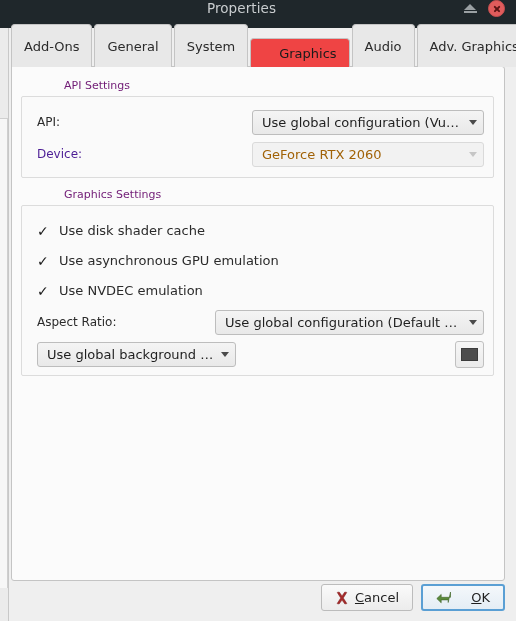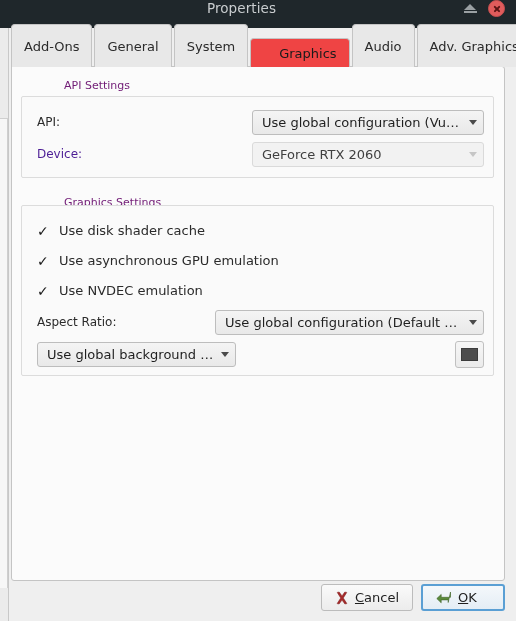--- a/index.html
+++ b/index.html
@@ -156,21 +156,21 @@
   }
   .group-frame {
     position: absolute;
     background: #fafafa;
     border: 1px solid #dcdcdc;
     border-radius: 2px;
   }
 
   #grp-api-title  { left: 16px; top: 79px; }
   #grp-api-frame  { left: 21px; top: 96px; width: 473px; height: 82px; }
-  #grp-gfx-title  { left: 16px; top: 196px; }
+  #grp-gfx-title  { left: 16px; top: 188px; }
   #grp-gfx-frame  { left: 21px; top: 205px; width: 473px; height: 171px; }
 
   
   .field-label {
     position: absolute;
     font-size: 12px;
     color: #2b2b2b;
     white-space: nowrap;
   }
   .field-label.disabled { color: #4c1d95; }
@@ -196,21 +196,21 @@
     margin-left: 7px;
     width: 0; height: 0;
     border-left: 4.5px solid transparent;
     border-right: 4.5px solid transparent;
     border-top: 5px solid #4a4a4a;
     flex: none;
   }
   .combo.disabled {
     background: #f2f2f2;
     border-color: #dadada;
-    color: #404040;
+    color: #a16207;
   }
   .combo.disabled .arrow { border-top-color: #c6c6c6; }
 
   #cmb-api     { left: 252px; top: 110px; width: 232px; }
   #lbl-api     { left: 37px;  top: 115px; }
   #cmb-device  { left: 252px; top: 142px; width: 232px; }
   #lbl-device  { left: 37px;  top: 147px; }
 
   
   .checkrow {
@@ -268,21 +268,21 @@
     display: flex;
     align-items: center;
     gap: 8px;
   }
   .btn {
     height: 27px;
     min-width: 84px;
     padding: 0 13px;
     display: flex;
     align-items: center;
-    justify-content: flex-start;
+    justify-content: space-between;
     gap: 6px;
     font-size: 13px;
     color: #1f1f1f;
     background: linear-gradient(#fafafa, #ececec);
     border: 1px solid #bcbcbc;
     border-radius: 3px;
     cursor: default;
     white-space: nowrap;
   }
   .btn.default {

